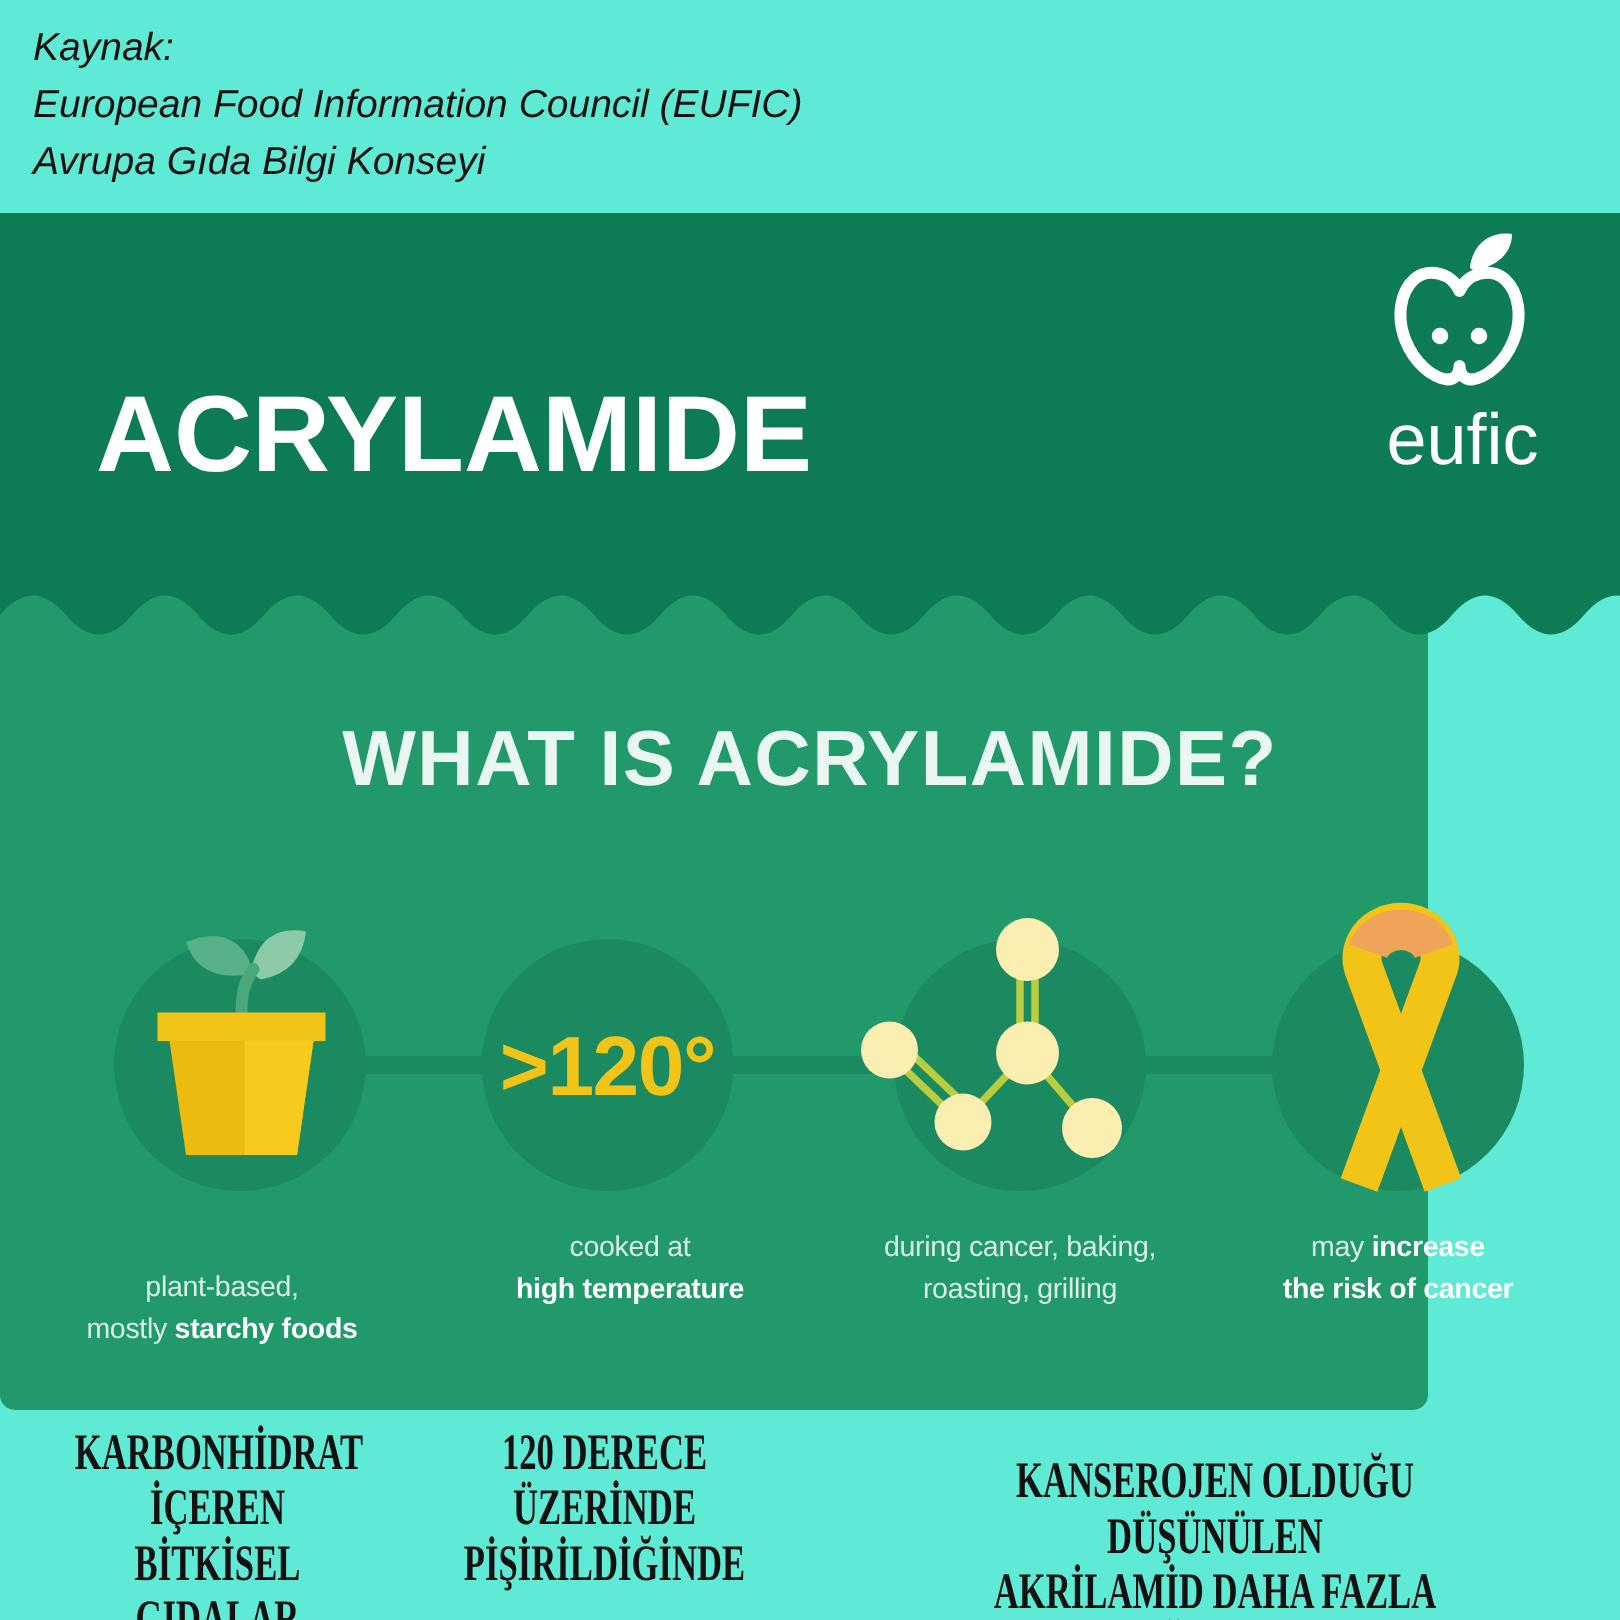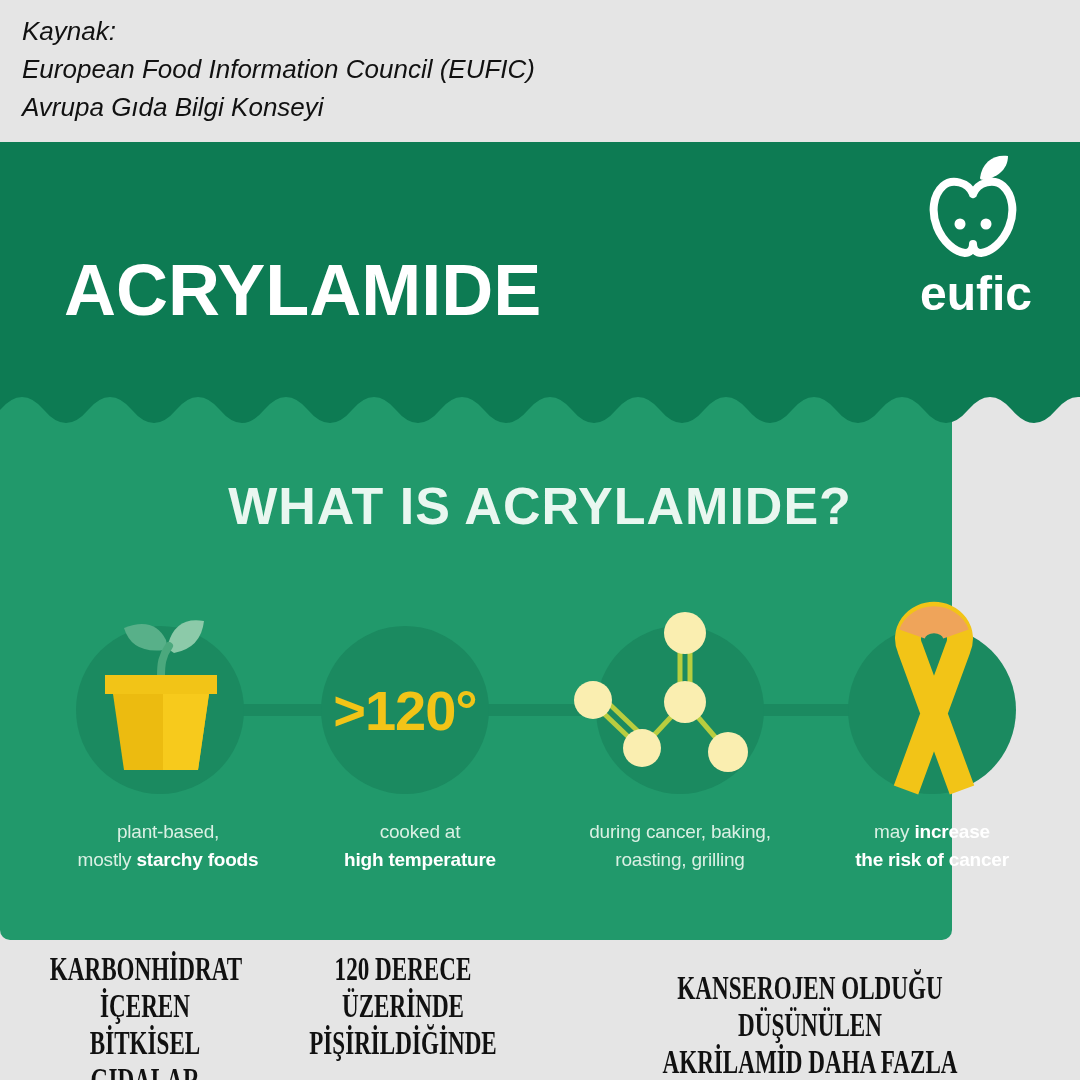--- a/index.html
+++ b/index.html
@@ -4,56 +4,56 @@
 <style>
   :root{
     --dark-green:#0d7b53; --light-green:#21996b; --circle-green:#1b8a60;
     --yellow:#f2c417; --pot-base:#ecbb10; --pot-bright:#f7ca1c;
     --pale-yellow:#faeeb0; --bond-green:#b9cd3f; --orange:#efa45a;
     --leaf-dark:#58b089; --leaf-light:#8ccaa9; --stem-green:#4ba87d;
     --caption-text:#daf0e4; --heading-text:#e9f7f0; --ink:#111111;
   }
   *{margin:0;padding:0;box-sizing:border-box;}
   html,body{background:#ffffff;}
-  .canvas{position:relative;width:1080px;height:1080px;background:#e5e5e5;overflow:hidden;
+  .canvas{position:relative;width:1080px;height:1080px;background:#5eead4;overflow:hidden;
           font-family:"Liberation Sans",sans-serif;}
 
   
   .source-note{position:absolute;left:22px;top:12px;width:1000px;
     font-style:italic;font-size:26px;line-height:38px;color:var(--ink);}
 
   
   .panel{position:absolute;left:0;top:142px;width:952px;height:798px;background:var(--light-green);border-radius:10px;}
   .panel-dark{position:absolute;left:0;top:0;width:1080px;height:240px;background:var(--dark-green);}
   .wave{position:absolute;left:0;top:238px;width:1080px;height:46px;display:block;}
 
   .main-title{position:absolute;left:64px;top:112px;color:#ffffff;
     font-size:72px;font-weight:bold;letter-spacing:0px;line-height:1;}
 
   .logo{position:absolute;left:920px;top:6px;width:110px;text-align:center;}
   .logo svg{display:block;}
-  .logo-text{color:#ffffff;font-size:48px;font-weight:bold;letter-spacing:0;line-height:1;margin-top:2px;}
+  .logo-text{color:#ffffff;font-size:48px;font-weight:normal;letter-spacing:0;line-height:1;margin-top:2px;}
 
   .section-heading{position:absolute;left:0;top:334px;width:1080px;text-align:center;
     color:var(--heading-text);font-size:52px;font-weight:bold;letter-spacing:1px;}
 
   .connector{position:absolute;left:160px;top:562px;width:772px;height:12px;background:var(--circle-green);}
 
   .step-circle{position:absolute;top:484px;width:168px;height:168px;border-radius:50%;
     background:var(--circle-green);}
   .step-circle svg{position:absolute;overflow:visible;}
   .c1{left:76px;} .c2{left:321px;} .c3{left:596px;} .c4{left:848px;}
 
   .temp-value{position:absolute;width:100%;height:100%;display:flex;align-items:center;justify-content:center;
     color:var(--yellow);font-size:56px;font-weight:bold;letter-spacing:-1px;}
 
   .caption{position:absolute;top:676px;width:280px;text-align:center;
     color:var(--caption-text);font-size:19px;line-height:28px;letter-spacing:-0.2px;font-weight:500;}
   .caption .b{font-weight:bold;color:#ffffff;}
-  .cap1{left:28px;} .cap2{left:280px;} .cap3{left:540px;} .cap4{left:792px;}
+  .cap1{left:8px;margin-top:27px;} .cap2{left:280px;} .cap3{left:540px;} .cap4{left:792px;}
 
   
   .footer-col{position:absolute;color:var(--ink);font-family:"Liberation Serif",serif;
     font-weight:bold;font-size:34px;line-height:37px;text-align:center;}
   .footer-col .squeeze{transform:scaleX(0.68);transform-origin:50% 0;}
   .fc1{left:5px;top:950px;width:280px;}
   .fc2{left:263px;top:950px;width:280px;}
   .fc3{left:540px;top:969px;width:540px;}
 </style>
 </head>

